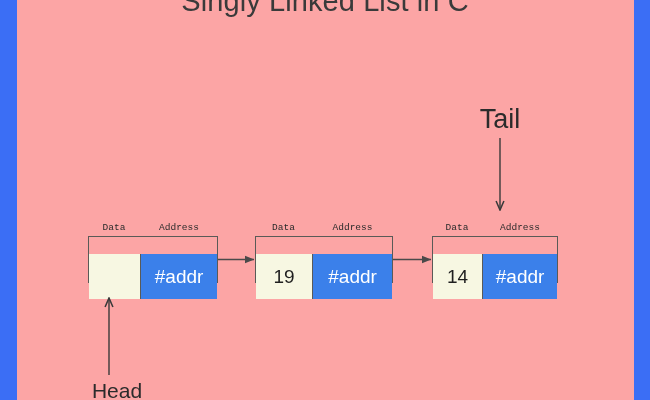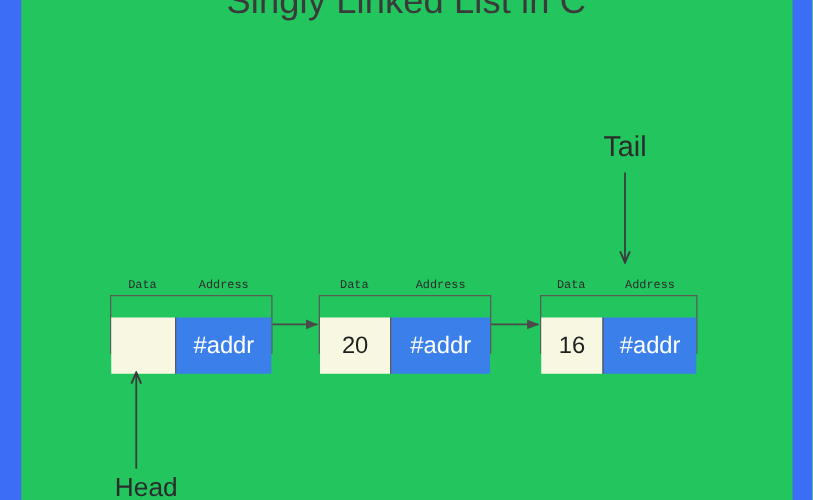--- a/index.html
+++ b/index.html
@@ -12,21 +12,21 @@
     background: #ffffff;
     font-family: "Liberation Sans", sans-serif;
     overflow: hidden;
     position: relative;
   }
   .canvas {
     position: absolute;
     left: 0; top: 0;
     width: 650px;
     height: 400px;
-    background: #22c55e;
+    background: #fca5a5;
     overflow: hidden;
   }
   
   .sidebar-left {
     position: absolute;
     left: 0; top: 0;
     width: 17px;
     height: 400px;
   }
   .sidebar-right {
@@ -115,21 +115,21 @@
     width: 650px; height: 400px;
     pointer-events: none;
   }
   
   .label-tail {
     position: absolute;
     left: 455px;
     top: 104px;
     width: 90px;
     text-align: center;
-    font-size: 23px;
+    font-size: 27px;
     color: #2b2b2b;
   }
   .label-head {
     position: absolute;
     left: 62px;
     top: 378px;
     width: 110px;
     text-align: center;
     font-size: 21px;
     color: #2b2b2b;
@@ -152,26 +152,26 @@
   <div class="caption" id="cap-addr-2">Address</div>
   <div class="caption" id="cap-data-3">Data</div>
   <div class="caption" id="cap-addr-3">Address</div>
 
   <div class="node" id="node-1">
     <div class="cell cell-data" style="background: rgb(247, 247, 226);"></div>
     <div class="cell cell-addr" style="background: rgb(59, 128, 234);">#addr</div>
   </div>
 
   <div class="node" id="node-2">
-    <div class="cell cell-data" style="background: rgb(247, 247, 226);">20</div>
+    <div class="cell cell-data" style="background: rgb(247, 247, 226);">19</div>
     <div class="cell cell-addr" style="background: rgb(59, 128, 234);">#addr</div>
   </div>
 
   <div class="node" id="node-3">
-    <div class="cell cell-data" style="background: rgb(247, 247, 226);">16</div>
+    <div class="cell cell-data" style="background: rgb(247, 247, 226);">14</div>
     <div class="cell cell-addr" style="background: rgb(59, 128, 234);">#addr</div>
   </div>
 
   <svg class="overlay" viewBox="0 0 650 400">
     <defs>
       <marker id="ah" markerWidth="7" markerHeight="7" refX="6.2" refY="3" orient="auto">
         <path d="M0,0.4 L6.4,3 L0,5.6 z" fill="#4a4a4a"></path>
       </marker>
       <marker id="ah-thin" markerWidth="8" markerHeight="8" refX="7" refY="3.4" orient="auto">
         <path d="M0.6,0.6 L7,3.4 L0.6,6.2" fill="none" stroke="#3a3a3a" stroke-width="1.1"></path>

